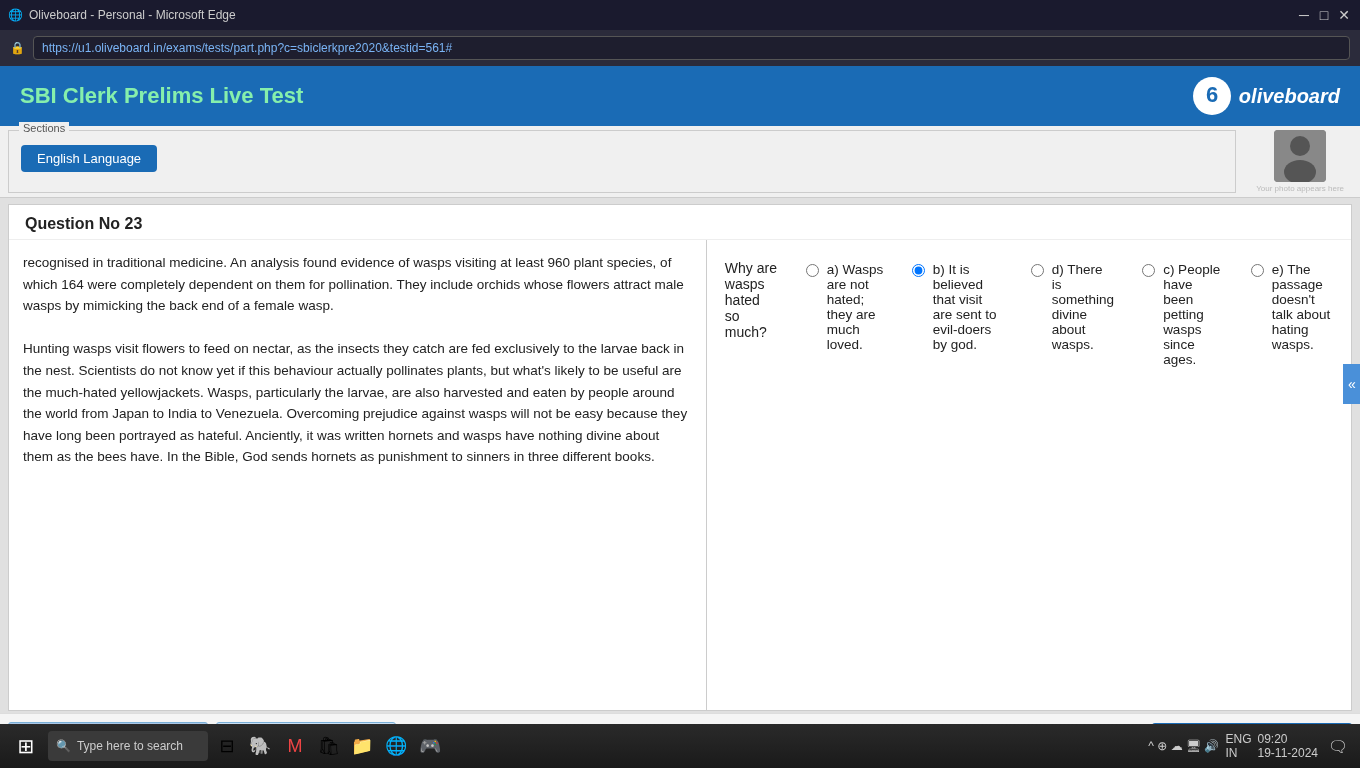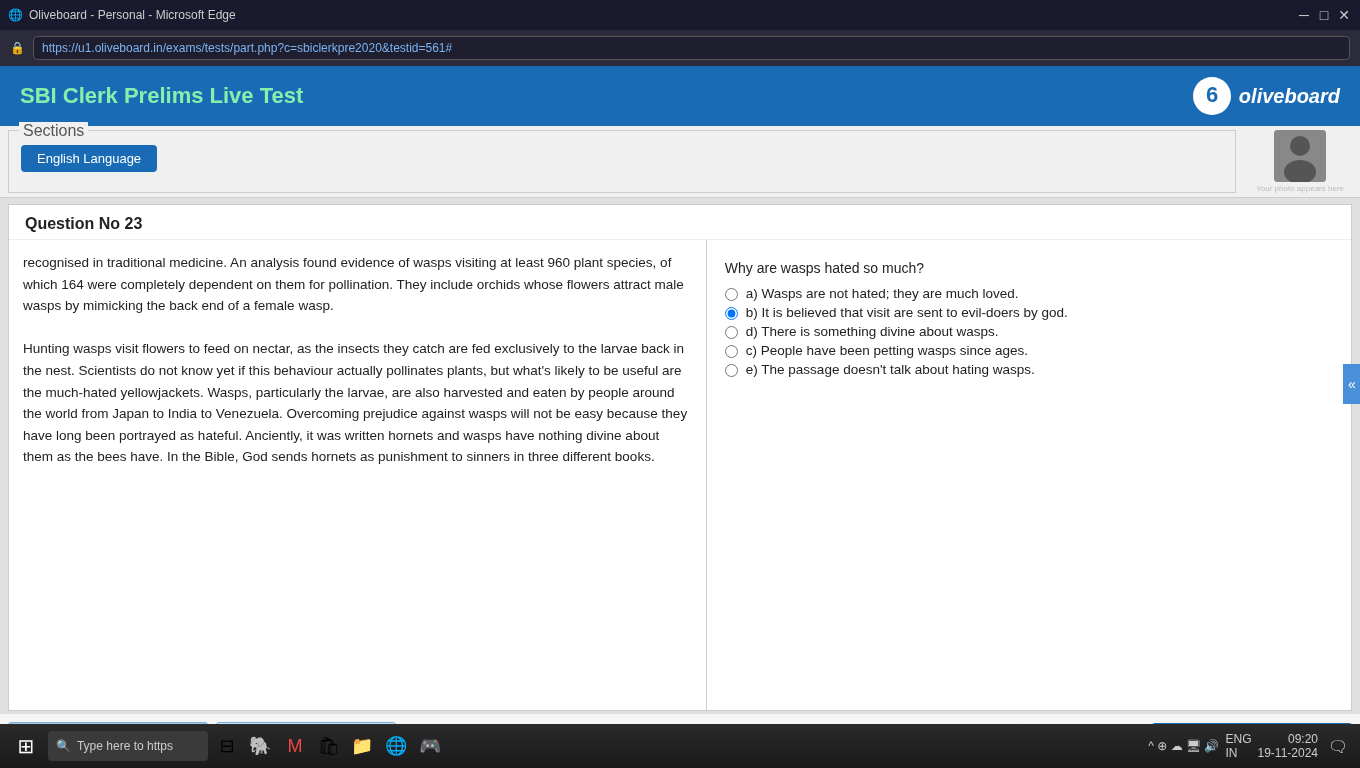--- a/index.html
+++ b/index.html
@@ -111,21 +111,21 @@
       flex: 1;
       padding: 6px 12px;
       border: 1px solid #ccc;
       margin: 4px 4px 4px 8px;
       position: relative;
     }
     .sections-container-label {
       position: absolute;
       top: -9px;
       left: 10px;
-      font-size: 16px;
+      font-size: 11px;
       color: #555;
       background: #f0f0f0;
       padding: 0 4px;
     }
     .timer-container {
       display: flex;
       align-items: center;
       gap: 12px;
       padding: 8px 16px;
     }
@@ -178,22 +178,22 @@
       color: #222;
     }
     .passage-scroll::-webkit-scrollbar { width: 8px; }
     .passage-scroll::-webkit-scrollbar-track { background: #f0f0f0; }
     .passage-scroll::-webkit-scrollbar-thumb { background: #aaa; border-radius: 4px; }
 
     .question-panel {
       flex: 1;
       padding: 20px 18px;
       display: flex;
-      flex-direction: column;
-      gap: 0;
+      flex-direction: row;
+      gap: 28px;
     }
     .question-text {
       font-size: 14px;
       color: #222;
       margin-bottom: 8px;
     }
     .option-row {
       display: flex;
       align-items: flex-start;
       gap: 8px;
@@ -312,21 +312,21 @@
       font-size: 18px;
     }
     .taskbar-spacer { flex: 1; }
     .taskbar-right {
       display: flex;
       align-items: center;
       gap: 6px;
       color: #ccc;
       font-size: 12px;
     }
-    .taskbar-clock { text-align: right; }
+    .taskbar-clock { text-align: left; }
     .taskbar-notification {
       width: 28px;
       height: 28px;
       display: flex;
       align-items: center;
       justify-content: center;
       cursor: pointer;
       font-size: 16px;
       color: #ccc;
     }
@@ -454,21 +454,21 @@
     <button class="btn-mark">Mark for Review &amp; Next</button>
     <button class="btn-clear">Clear Response</button>
     <div class="spacer"></div>
     <button class="btn-save">Save &amp; Next</button>
   </div>
 
   <div class="taskbar">
     <button class="taskbar-start">⊞</button>
     <div class="taskbar-search">
       <span>🔍</span>
-      <span style="margin-left:6px;">Type here to https</span>
+      <span style="margin-left:6px;">Type here to search</span>
     </div>
     <div class="taskbar-icon">⊟</div>
     <div class="taskbar-icon">🐘</div>
     <div class="taskbar-icon" style="color:#e44;">M</div>
     <div class="taskbar-icon">🛍</div>
     <div class="taskbar-icon">📁</div>
     <div class="taskbar-icon" style="color:#0078d4;">🌐</div>
     <div class="taskbar-icon">🎮</div>
     <div class="taskbar-spacer"></div>
     <div class="taskbar-right">

